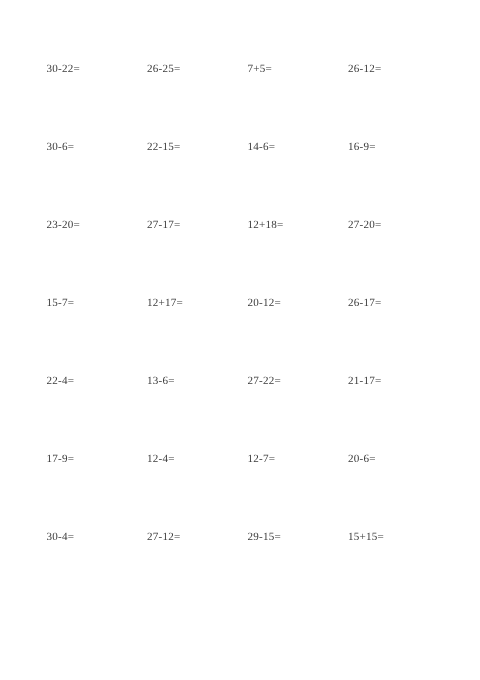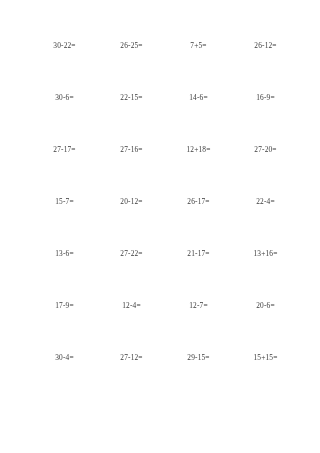--- a/index.html
+++ b/index.html
@@ -29,56 +29,56 @@
     display: grid;
     grid-template-columns: 67px 67px 67px 67px;
     grid-auto-rows: 52px;
   }
   .problem-cell {
     font-size: 7.4px;
     line-height: 9px;
     color: #3b3b3b;
     letter-spacing: 0.15px;
     white-space: nowrap;
-    text-align: center;
+    text-align: left;
     padding: 0;
     margin: 0;
   }
 </style>
 </head>
 <body>
 
 <div class="worksheet">
   <div class="problem-grid">
 
     <div class="problem-cell">30-22=</div>
     <div class="problem-cell">26-25=</div>
     <div class="problem-cell">7+5=</div>
 
     <div class="problem-cell">26-12=</div>
     <div class="problem-cell">30-6=</div>
     <div class="problem-cell">22-15=</div>
     <div class="problem-cell">14-6=</div>
 
     <div class="problem-cell">16-9=</div>
+    <div class="problem-cell">23-20=</div>
     <div class="problem-cell">27-17=</div>
-    <div class="problem-cell">27-16=</div>
 
     <div class="problem-cell">12+18=</div>
     <div class="problem-cell">27-20=</div>
     <div class="problem-cell">15-7=</div>
+    <div class="problem-cell">12+17=</div>
 
     <div class="problem-cell">20-12=</div>
     <div class="problem-cell">26-17=</div>
     <div class="problem-cell">22-4=</div>
 
     <div class="problem-cell">13-6=</div>
     <div class="problem-cell">27-22=</div>
     <div class="problem-cell">21-17=</div>
-    <div class="problem-cell">13+16=</div>
 
     <div class="problem-cell">17-9=</div>
     <div class="problem-cell">12-4=</div>
     <div class="problem-cell">12-7=</div>
     <div class="problem-cell">20-6=</div>
 
     <div class="problem-cell">30-4=</div>
     <div class="problem-cell">27-12=</div>
     <div class="problem-cell">29-15=</div>
     <div class="problem-cell">15+15=</div>

